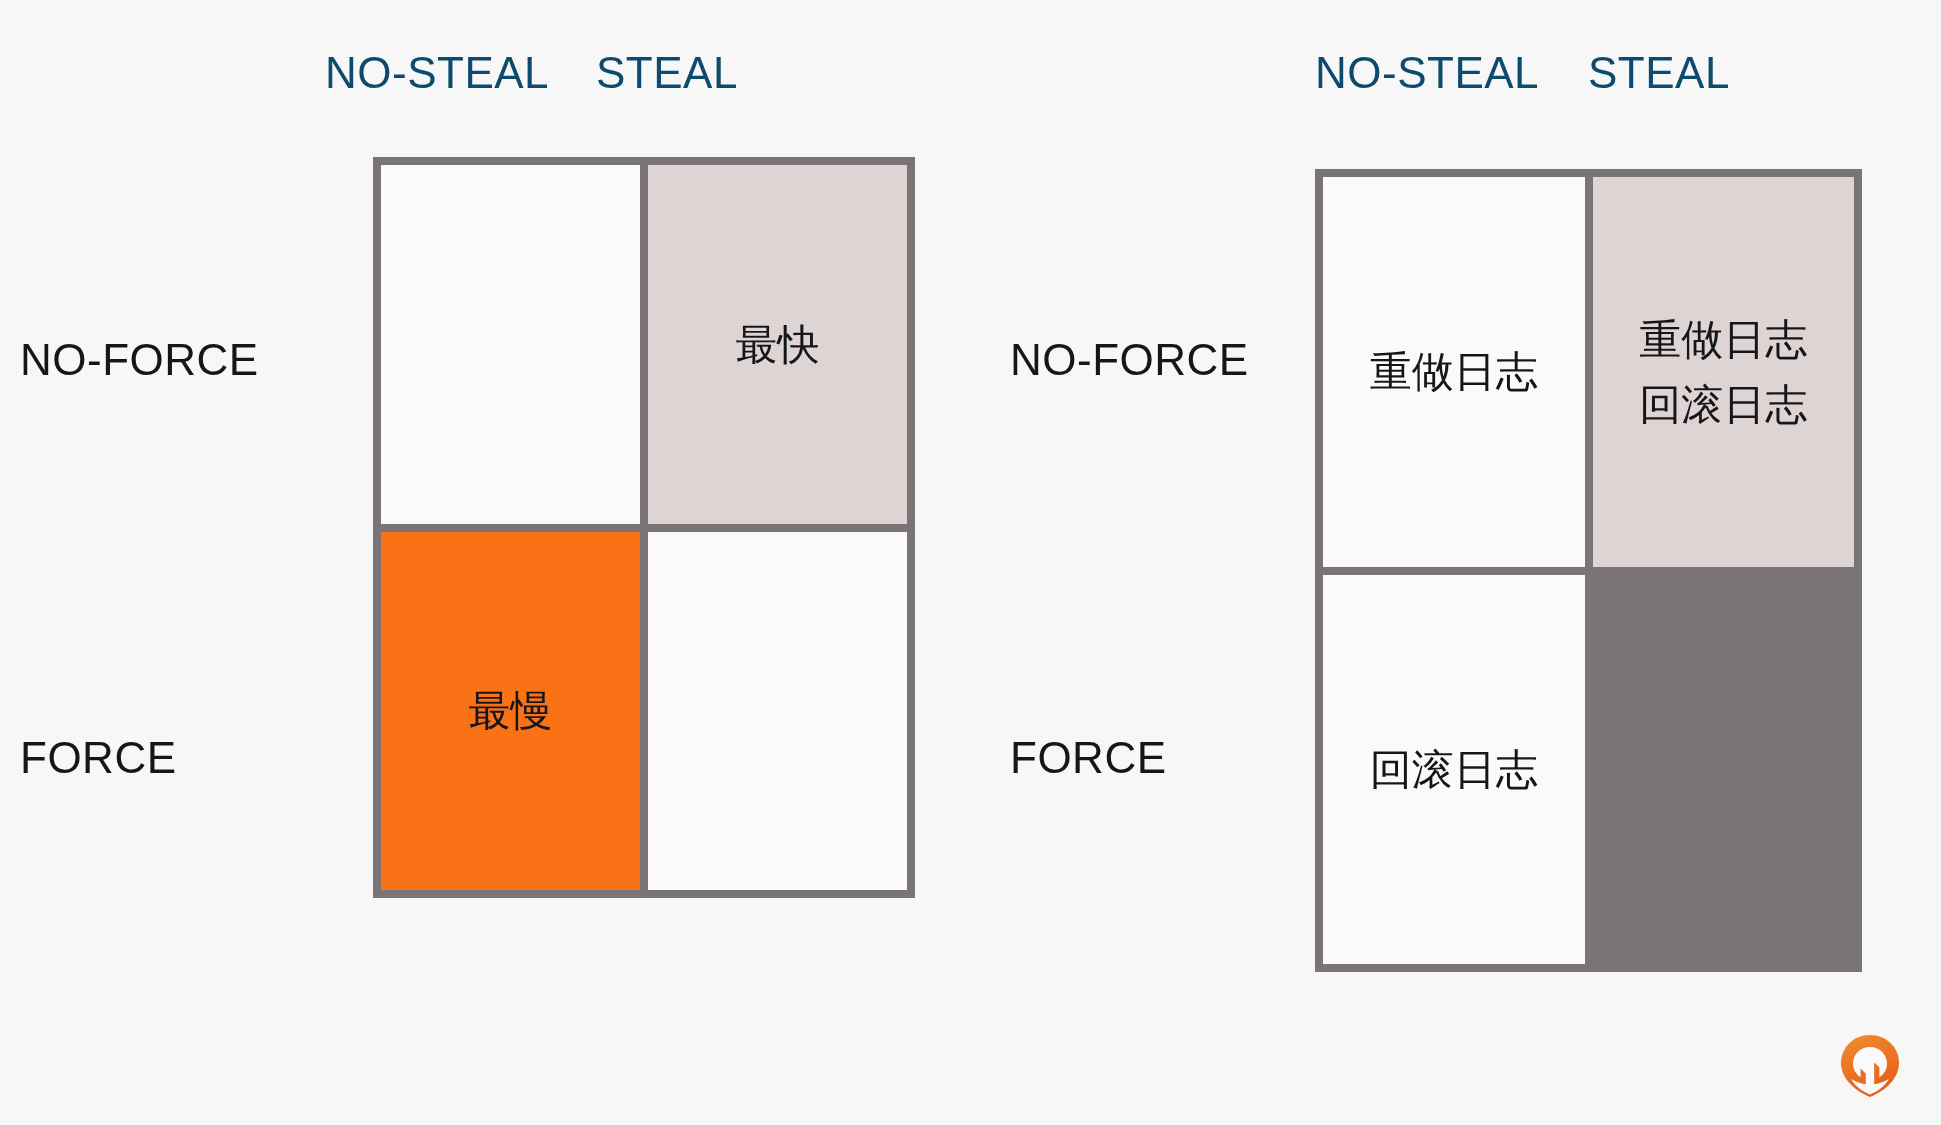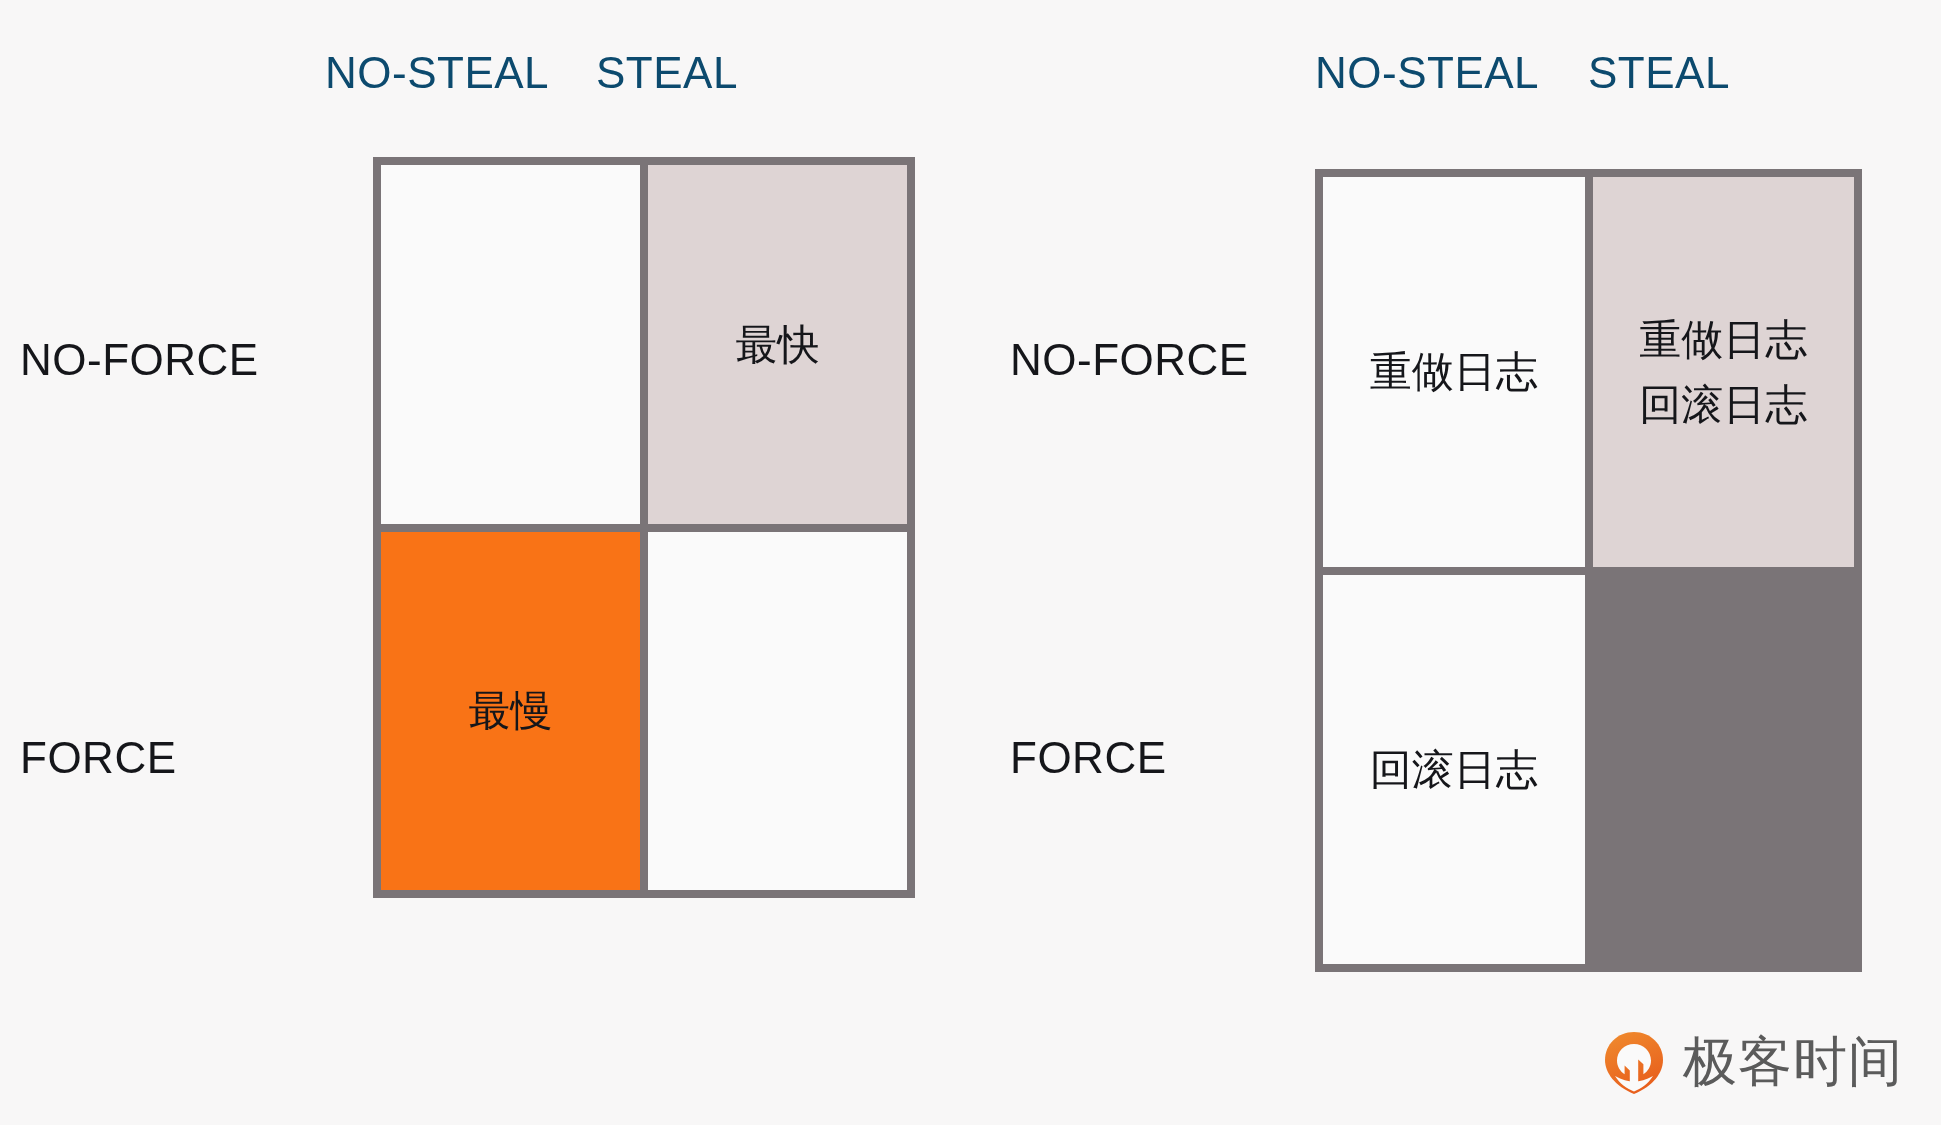--- a/index.html
+++ b/index.html
@@ -163,14 +163,13 @@
         <linearGradient id="gt" x1="0" y1="0" x2="0.4" y2="1">
           <stop offset="0%" stop-color="#f08c2e"></stop>
           <stop offset="100%" stop-color="#e8601d"></stop>
         </linearGradient>
       </defs>
       <path d="M33 2 C16.5 2 4 14.5 4 30 C4 43 14 56 33 64 C52 56 62 43 62 30 C62 14.5 49.5 2 33 2 Z" fill="url(#gt)"></path>
       <path d="M33 14 C23.6 14 16 21.4 16 30.6 C16 36.4 19 41.4 23.6 44.3 L23.6 35.6 L28.8 40.4 L28.8 52 L37.2 52 L37.2 29.5 L42.4 34.3 L42.4 44.3 C47 41.4 50 36.4 50 30.6 C50 21.4 42.4 14 33 14 Z" fill="#fafafa"></path>
       <path d="M14 46 C19 54 26 58.5 33 61.5 C40 58.5 47 54 52 46 C45 50 39 51.6 33 51.6 C27 51.6 21 50 14 46 Z" fill="#fafafa"></path>
     </svg>
   </span>
-  <span class="wm-text">极客时间</span>
 </div>
 
 </body></html>

